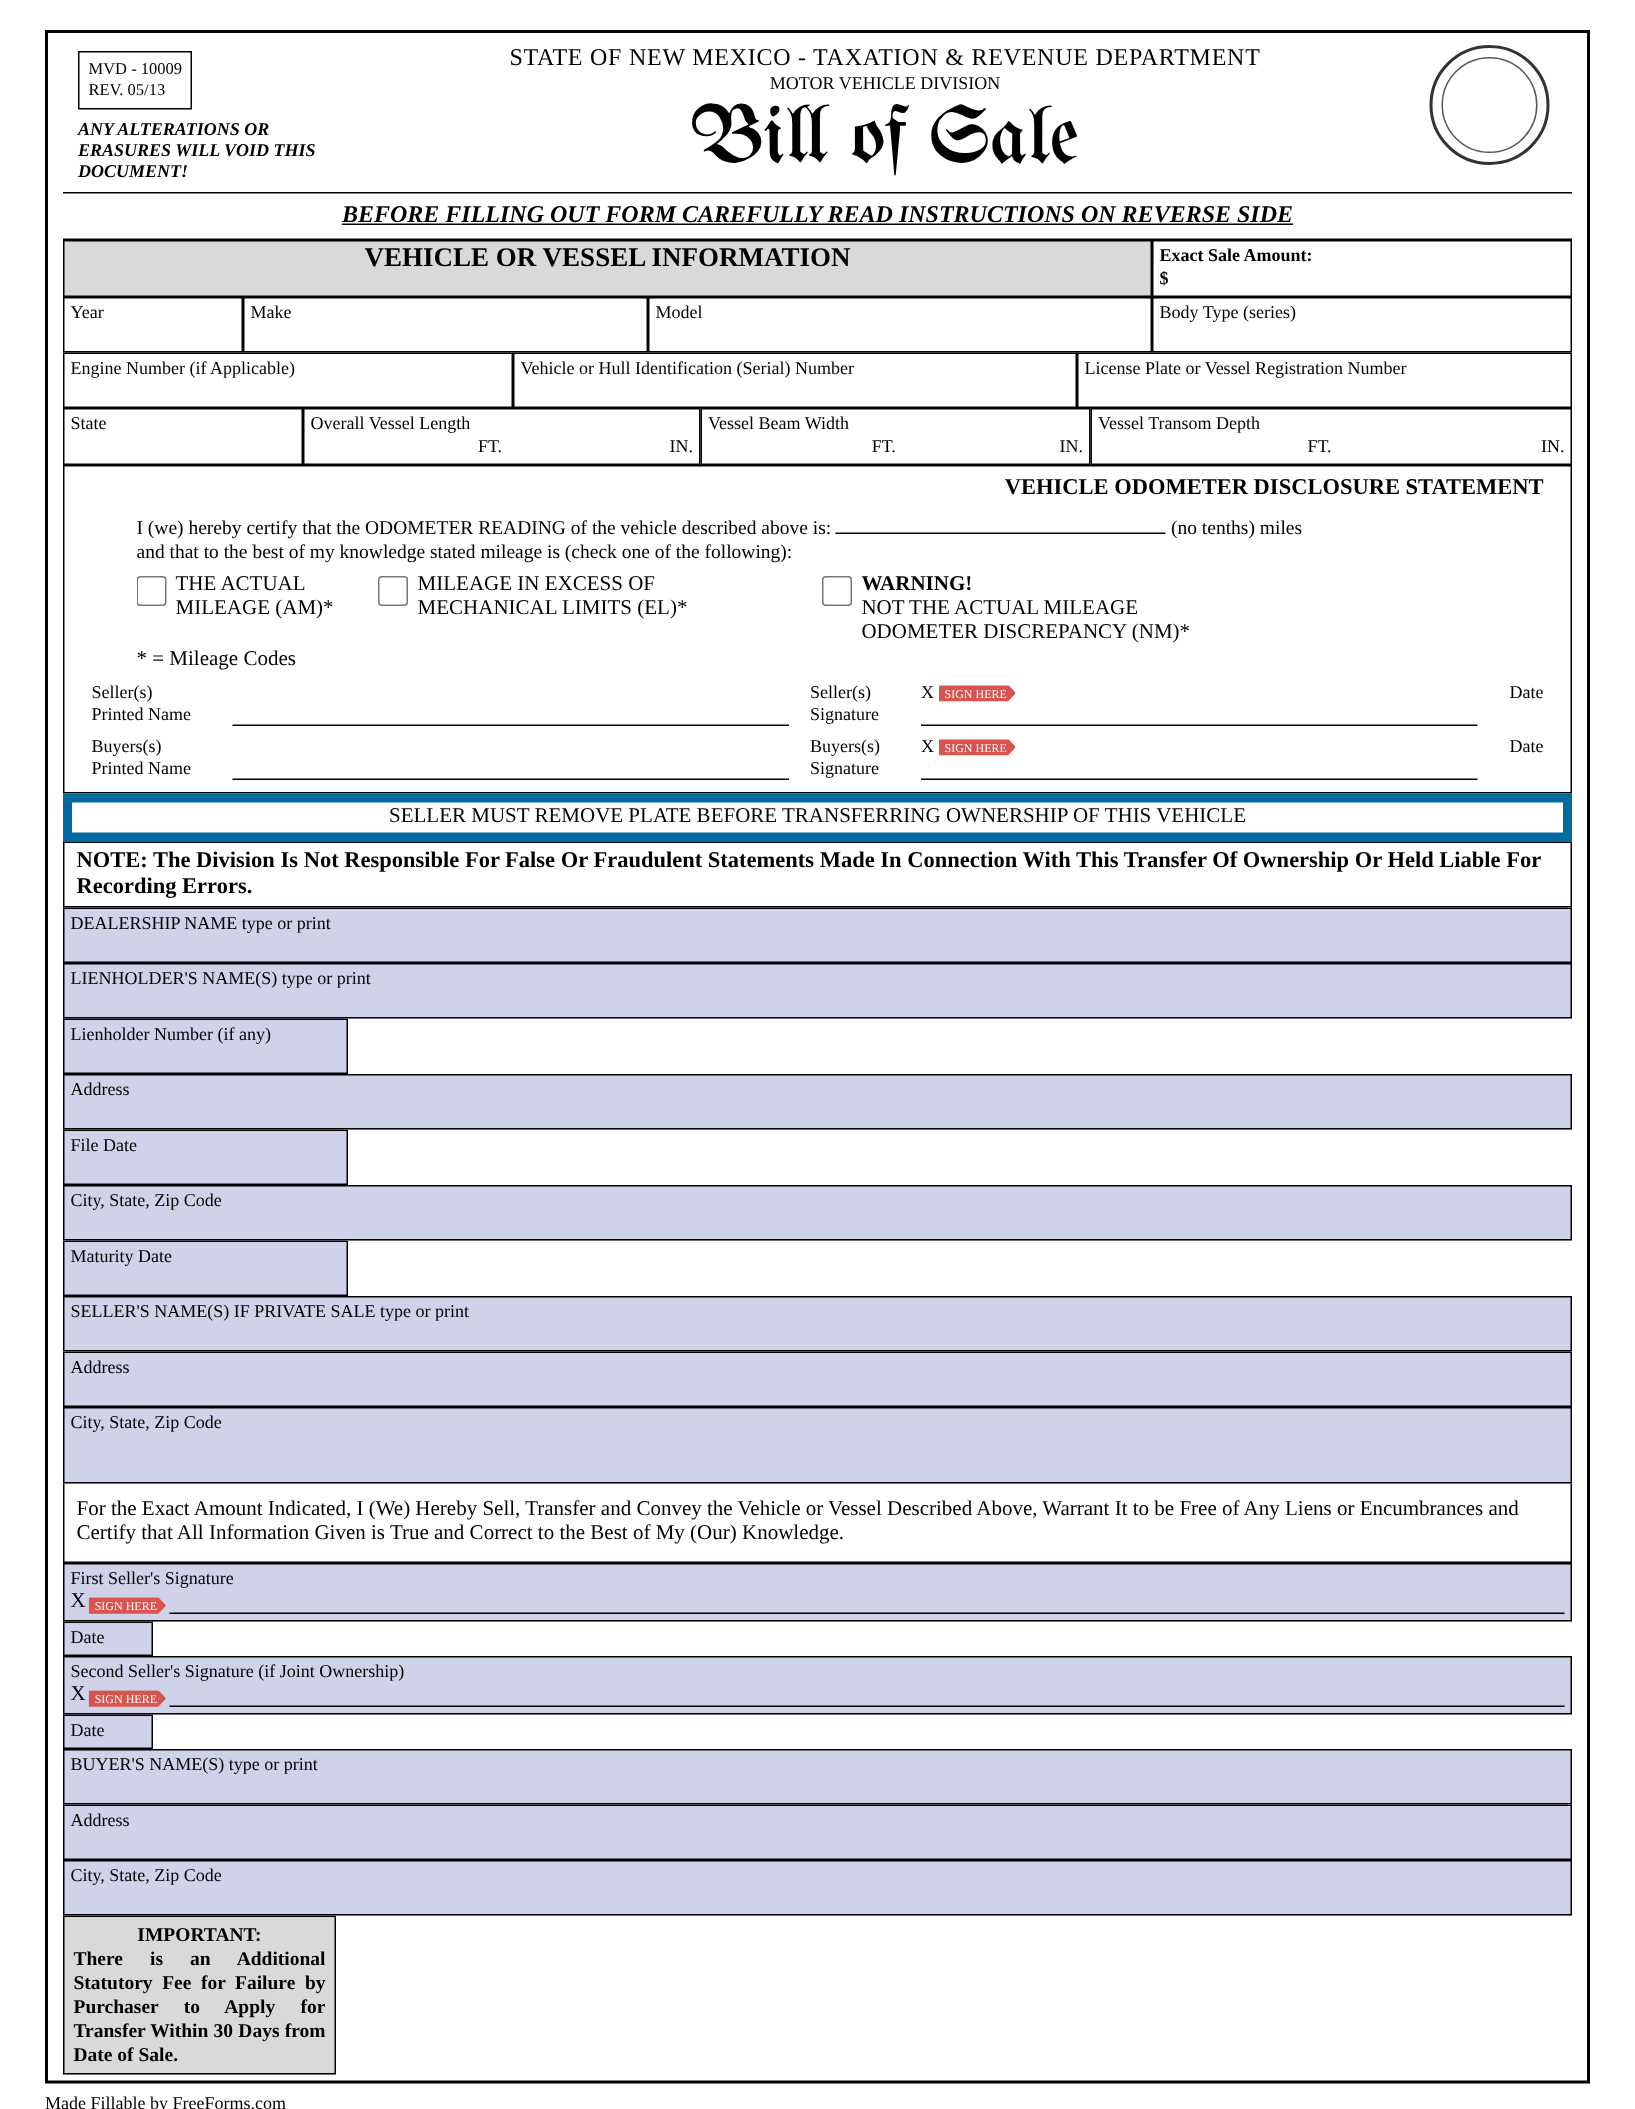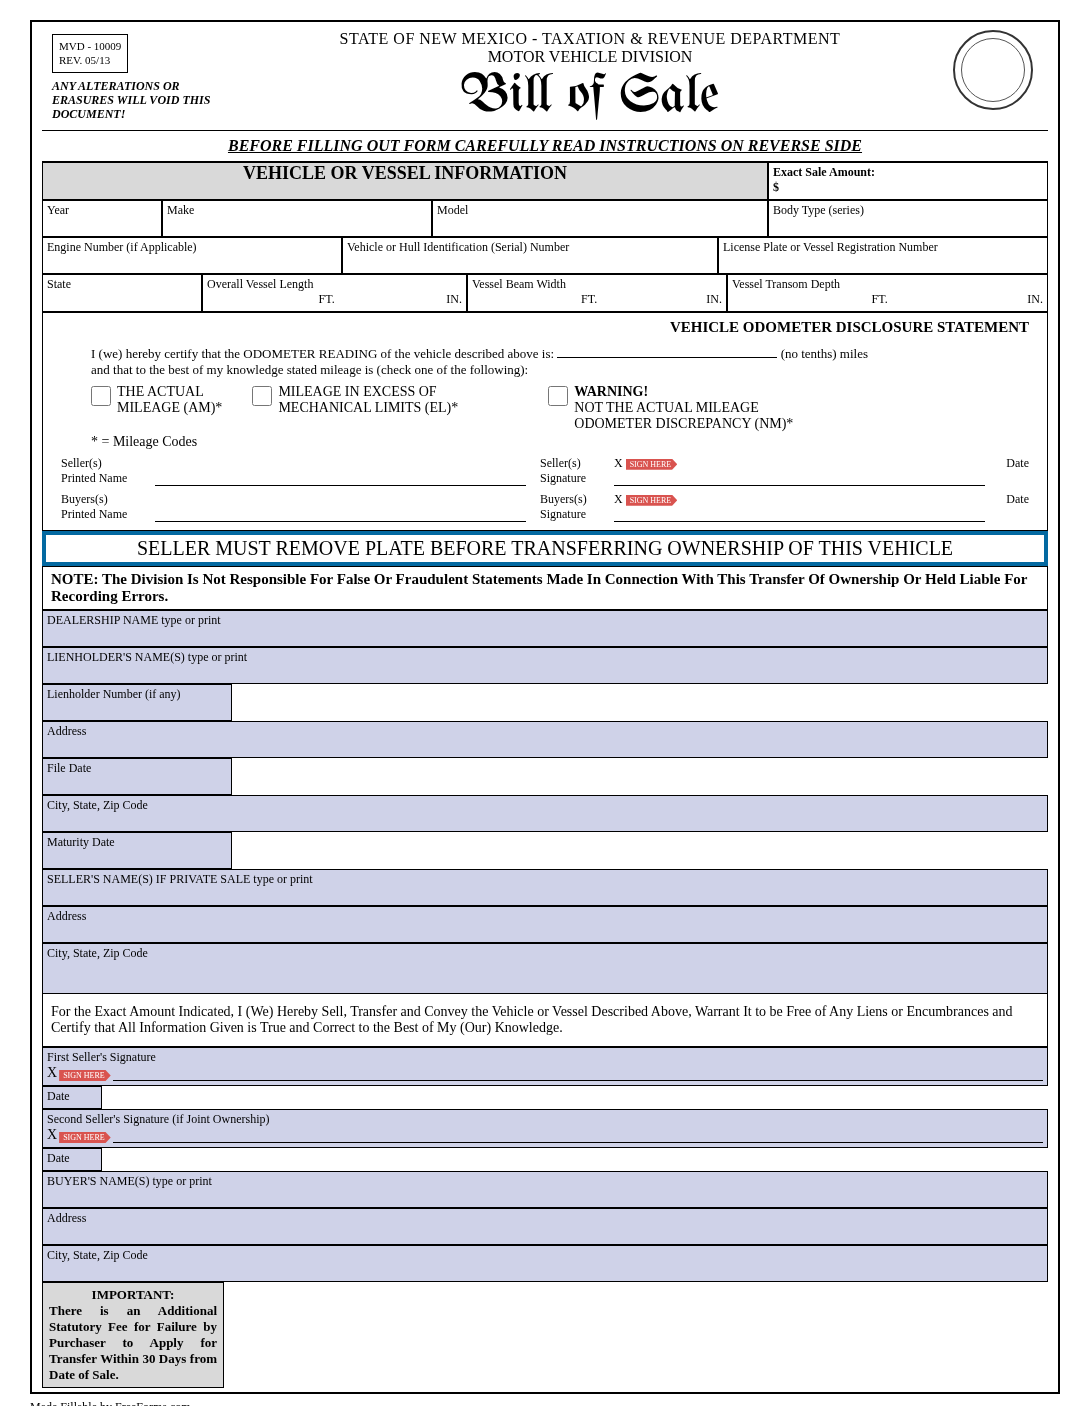--- a/index.html
+++ b/index.html
@@ -5,21 +5,21 @@
 * { box-sizing: border-box; margin: 0; padding: 0; }
 body { font-family: "Times New Roman", serif; font-size: 13px; background: #fff; }
 .page { width: 1090px; margin: 0 auto; padding: 20px 30px; }
 .outer { border: 2px solid #000; padding: 8px 10px 4px; }
 .hdr { display: flex; align-items: flex-start; margin-bottom: 6px; }
 .hdr-left { width: 200px; padding: 4px 0 0 10px; }
 .hdr-left .formno { font-size: 11px; border: 1px solid #000; padding: 4px 6px; display: inline-block; line-height: 1.3; }
 .hdr-left .warn { font-style: italic; font-weight: bold; font-size: 12px; margin-top: 6px; line-height: 1.2; }
 .hdr-mid { flex: 1; text-align: center; }
 .hdr-mid .dept { font-size: 16px; letter-spacing: .5px; }
-.hdr-mid .div { font-size: 16px; }
+.hdr-mid .div { font-size: 12px; }
 .hdr-mid .title { font-family: "Old English Text MT","UnifrakturMaguntia",serif; font-size: 54px; line-height: 1; margin-top: 4px; }
 .hdr-right { width: 110px; display: flex; justify-content: center; }
 .seal { width: 80px; height: 80px; border: 2px solid #333; border-radius: 50%; position: relative; display: flex; align-items: center; justify-content: center; font-size: 7px; text-align: center; }
 .seal::before { content:""; position:absolute; inset:6px; border:1px solid #555; border-radius:50%; }
 .band { border-top: 1px solid #000; border-bottom: 1px solid #000; text-align: center; padding: 6px 0; margin-top: 6px; }
 .band span { font-weight: bold; font-style: italic; text-decoration: underline; font-size: 16px; }
 .row { display: flex; }
 .cell { border: 1px solid #000; padding: 2px 4px 4px; font-size: 12px; display: flex; flex-direction: column; }
 .cell .lbl { font-size: 12px; }
 .cell .val { min-height: 14px; }
@@ -192,21 +192,21 @@
       <div style="width:80px;white-space:pre-line">Buyers(s)
 Printed Name</div>
       <div class="sigline"></div>
       <div style="width:60px;white-space:pre-line">Buyers(s)
 Signature</div>
       <div class="sigline">X <span class="tag">SIGN HERE</span></div>
       <div style="width:30px;text-align:right">Date</div>
     </div>
   </div>
 
-  <div style="text-align:center;border:4px solid #0369a1;padding:2px;font-size:20px">SELLER MUST REMOVE PLATE BEFORE TRANSFERRING OWNERSHIP OF THIS VEHICLE</div>
+  <div style="text-align:center;border:6px solid #0369a1;padding:2px;font-size:14px">SELLER MUST REMOVE PLATE BEFORE TRANSFERRING OWNERSHIP OF THIS VEHICLE</div>
   <div class="note">NOTE: The Division Is Not Responsible For False Or Fraudulent Statements Made In Connection With This Transfer Of Ownership Or Held Liable For Recording Errors.</div>
 
   <div class="frow">
     <div class="fcell lav" style="flex:1"><span class="lbl bold">DEALERSHIP NAME type or print</span><span class="val" style="min-height:14px;display:block"></span></div>
   </div>
   <div class="frow">
     <div class="fcell lav" style="flex:1"><span class="lbl bold">LIENHOLDER'S NAME(S) type or print</span><span class="val" style="min-height:14px;display:block"></span></div>
     <div class="fcell lav" style="width:190px"><span class="lbl">Lienholder Number (if any)</span><span class="val" style="min-height:14px;display:block"></span></div>
   </div>
   <div class="frow">

